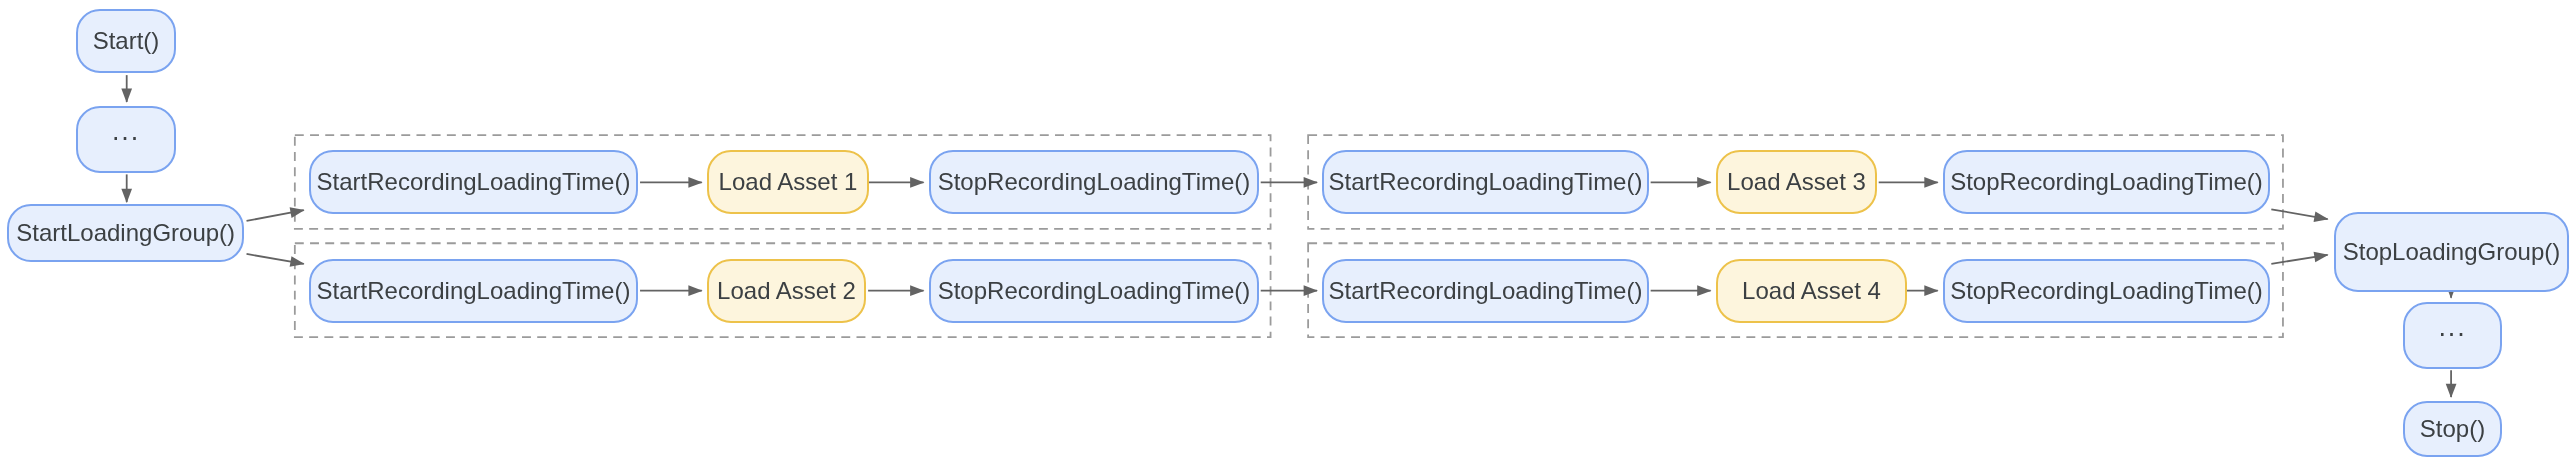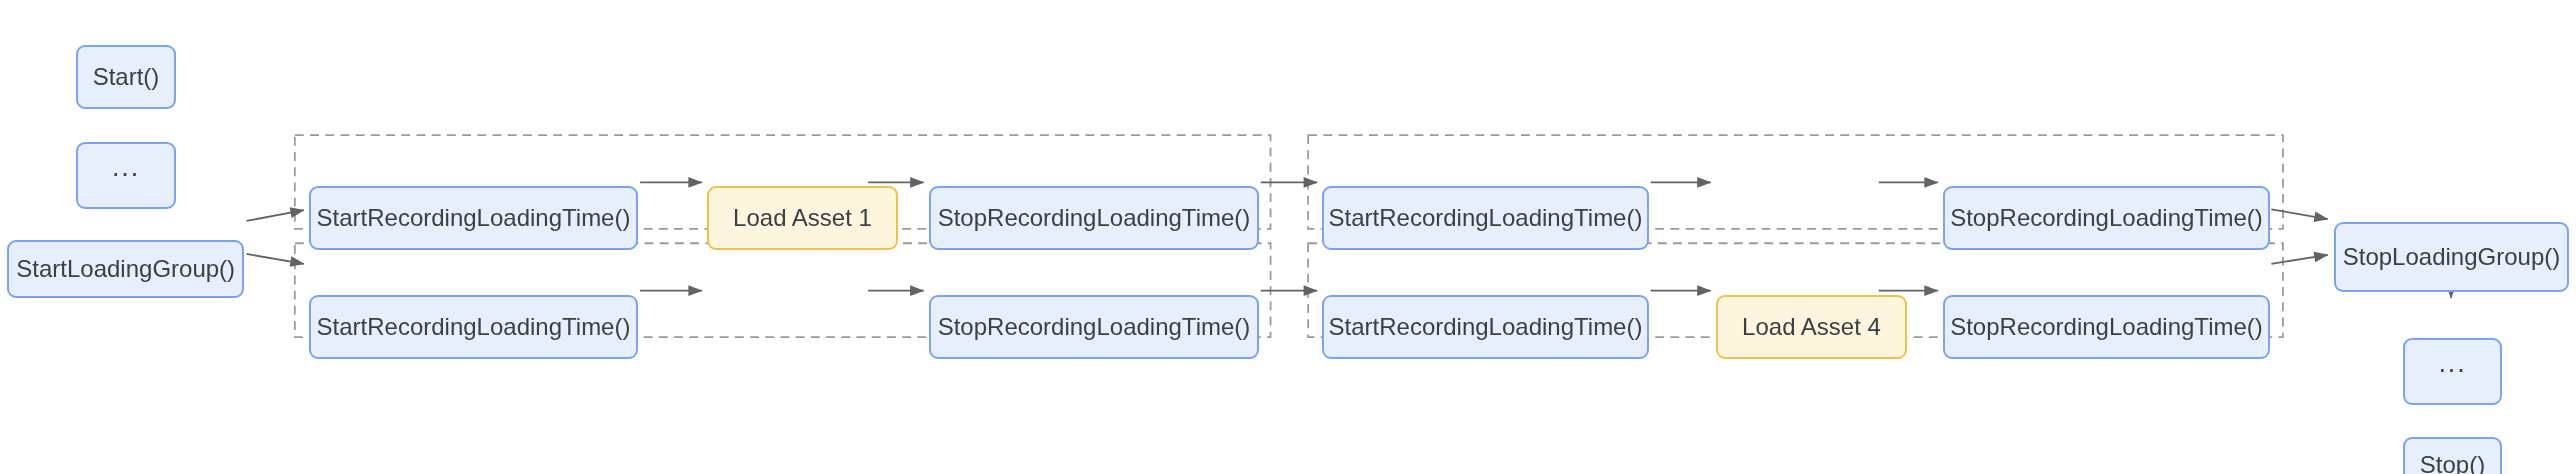--- a/index.html
+++ b/index.html
@@ -10,26 +10,25 @@
     height: 474px;
     background: var(--canvas-bg, #ffffff);
     font-family: "Liberation Sans", sans-serif;
   }
   .edges { position: absolute; left: 0; top: 0; }
   .node {
     position: absolute;
     display: flex;
     align-items: center;
     justify-content: center;
-    border-radius: 9px;
+    border-radius: 24px;
     font-size: 24px;
     color: var(--text-color, #3c4043);
     text-align: center;
     white-space: nowrap;
-    margin-top: 36px;
   }
   .node.blue   { background: var(--node-blue-fill, #e7effd);   border: 2.7px solid var(--node-blue-border, #7aa3f0); }
   .node.yellow { background: var(--node-yellow-fill, #fdf5dd); border: 2.7px solid var(--node-yellow-border, #edc24a); }
   .node.dots   { padding-bottom: 16px; font-size: 27px; letter-spacing: 1.8px; }
   .group-box { fill: none; stroke: var(--group-dash, #9b9b9b); stroke-width: 2; stroke-dasharray: 10 7; }
   .edge      { stroke: var(--edge-line, #636363); stroke-width: 2; fill: none; }
   .arrowhead { fill: var(--edge-line, #636363); }
 </style>
 </head>
 <body>
@@ -69,31 +68,33 @@
     <line class="edge" x1="2539" y1="295" x2="2602" y2="285" marker-end="url(#arrow)"></line>
     <line class="edge" x1="2740" y1="304" x2="2740" y2="333" marker-end="url(#arrow)"></line>
     <line class="edge" x1="2740" y1="414" x2="2740" y2="444" marker-end="url(#arrow)"></line>
   </svg>
 
   <div class="node blue" style="left:76px;top:9px;width:100px;height:64px">Start()</div>
   <div class="node blue dots" style="left:76px;top:106px;width:100px;height:67px">...</div>
   <div class="node blue" style="left:7.2px;top:204px;width:237px;height:58px">StartLoadingGroup()</div>
 
   <div class="node blue" style="left:309px;top:150px;width:329px;height:64px">StartRecordingLoadingTime()</div>
-  <div class="node yellow" style="left:707px;top:150px;width:191px;height:64px">Load Asset 1</div>
+  <div class="node yellow" style="left:707px;top:150px;width:162px;height:64px">Load Asset 1</div>
   <div class="node blue" style="left:929px;top:150px;width:330px;height:64px">StopRecordingLoadingTime()</div>
 
   <div class="node blue" style="left:309px;top:259px;width:329px;height:64px">StartRecordingLoadingTime()</div>
+  <div class="node yellow" style="left:707px;top:259px;width:159px;height:64px">Load Asset 2</div>
   <div class="node blue" style="left:929px;top:259px;width:330px;height:64px">StopRecordingLoadingTime()</div>
 
   <div class="node blue" style="left:1322px;top:150px;width:327px;height:64px">StartRecordingLoadingTime()</div>
+  <div class="node yellow" style="left:1716px;top:150px;width:161px;height:64px">Load Asset 3</div>
   <div class="node blue" style="left:1943px;top:150px;width:327px;height:64px">StopRecordingLoadingTime()</div>
 
   <div class="node blue" style="left:1322px;top:259px;width:327px;height:64px">StartRecordingLoadingTime()</div>
   <div class="node yellow" style="left:1716px;top:259px;width:191px;height:64px">Load Asset 4</div>
   <div class="node blue" style="left:1943px;top:259px;width:327px;height:64px">StopRecordingLoadingTime()</div>
 
-  <div class="node blue" style="left:2334px;top:186px;width:235px;height:70px">StopLoadingGroup()</div>
+  <div class="node blue" style="left:2334px;top:212px;width:235px;height:80px">StopLoadingGroup()</div>
   <div class="node blue dots" style="left:2403px;top:302px;width:99px;height:67px">...</div>
   <div class="node blue" style="left:2403px;top:401px;width:99px;height:56px">Stop()</div>
 
 </div>
 
 
 </body></html>

